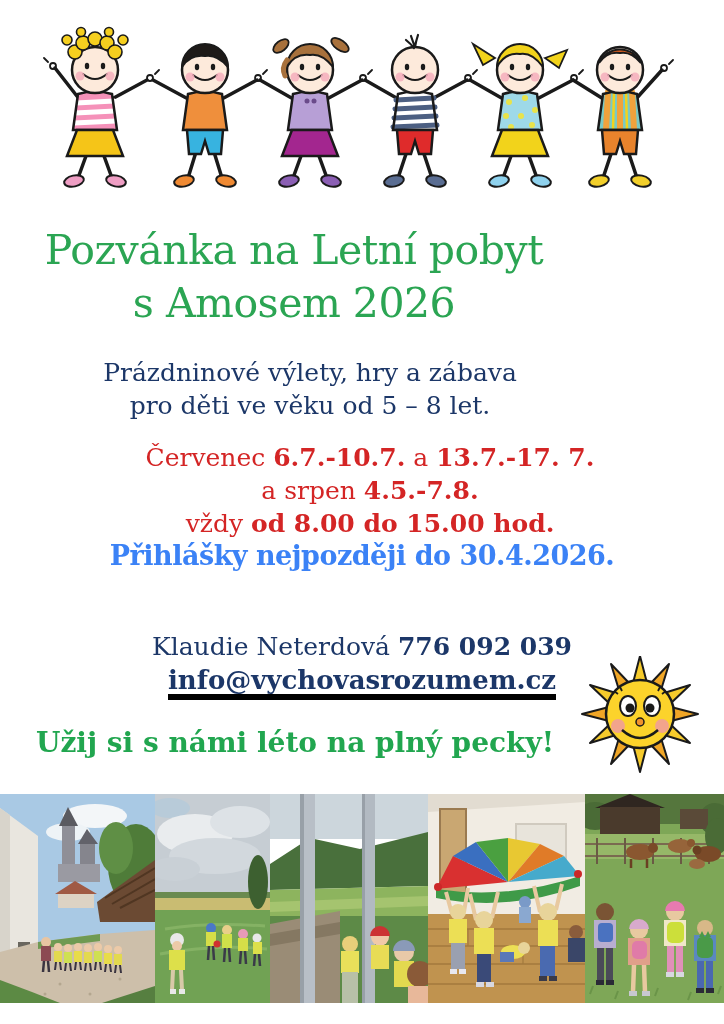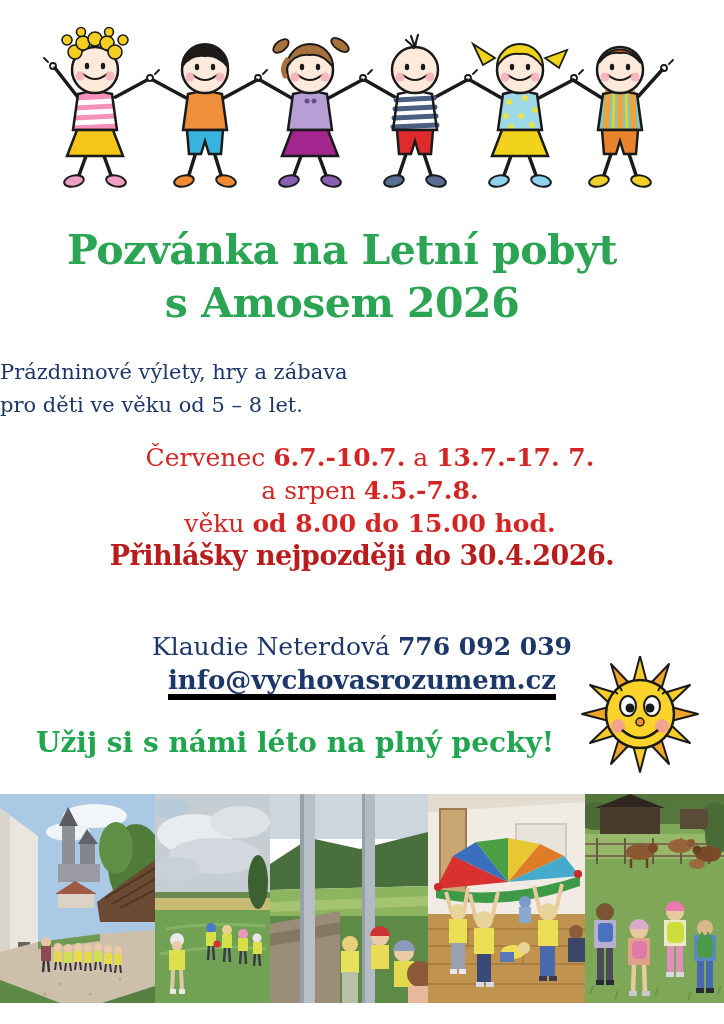--- a/index.html
+++ b/index.html
@@ -1,27 +1,27 @@
 <!DOCTYPE html>
 <html><head>
 <meta charset="utf-8">
 <style>
   html,body{margin:0;padding:0;background:#ffffff;}
   .page{position:relative;width:724px;height:1024px;background:#ffffff;overflow:hidden;
         font-family:"DejaVu Serif","Liberation Serif",serif;}
   .kids-svg{position:absolute;left:37px;top:20px;}
   .title{position:absolute;left:0;top:224px;width:588px;margin:0;text-align:center;
-         color:#2ba553;font-weight:bold;font-size:41px;line-height:53px;letter-spacing:-0.5px;padding-left:48px;}
-  .intro{position:absolute;left:0;top:356px;width:620px;margin:0;text-align:left;
-         color:#1c3768;font-size:21px;line-height:33px;}
+         color:#2ba553;font-weight:normal;font-size:41px;line-height:53px;letter-spacing:-0.5px;}
+  .intro{position:absolute;left:0;top:356px;width:620px;margin:0;text-align:center;
+         color:#1c3768;font-size:25px;line-height:33px;}
   .schedule{position:absolute;left:8px;top:441px;width:724px;margin:0;text-align:center;
          color:#d42525;font-size:25px;line-height:33px;}
   .schedule b{font-weight:bold;}
   .deadline{position:absolute;left:0;top:540px;width:724px;margin:0;text-align:center;
-         color:#b91c1c;font-weight:bold;font-size:27px;letter-spacing:-0.5px;}
+         color:#3b82f6;font-weight:bold;font-size:27px;letter-spacing:-0.5px;}
   .contact{position:absolute;left:0;top:596px;width:724px;margin:0;text-align:center;
          color:#1c3768;font-size:25px;line-height:34px;}
   .contact b{font-weight:bold;}
   .email{color:#1c3768;font-weight:bold;font-size:26px;text-decoration:none;
          border-bottom:6px solid #000000;display:inline-block;line-height:28px;}
   .slogan{position:absolute;left:5px;top:726px;width:580px;margin:0;text-align:center;
          color:#21a64f;font-weight:bold;font-size:28px;}
   .sun-svg{position:absolute;left:570px;top:656px;}
   .photos{position:absolute;left:0;top:794px;width:724px;height:209px;display:flex;}
   .photos svg{display:block;}
@@ -192,21 +192,21 @@
   </h1>
 
   <p class="intro">
     <span>Prázdninové výlety, hry a zábava</span><br>
     <span>pro děti ve věku od 5 – 8 let.</span>
   </p>
 
   <p class="schedule">
     <span>Červenec </span><b>6.7.-10.7.</b><span> a </span><b>13.7.-17. 7.</b><br>
     <span>a srpen </span><b>4.5.-7.8.</b><br>
-    <span>věku </span><b>od 8.00 do 15.00 hod.</b>
+    <span>vždy </span><b>od 8.00 do 15.00 hod.</b>
   </p>
 
   <p class="deadline">Přihlášky nejpozději do 30.4.2026.</p>
 
   <p class="contact">
     <br>
     <span>Klaudie Neterdová </span><b>776 092 039</b><br>
     <a class="email" href="#">info@vychovasrozumem.cz</a>
   </p>
 

